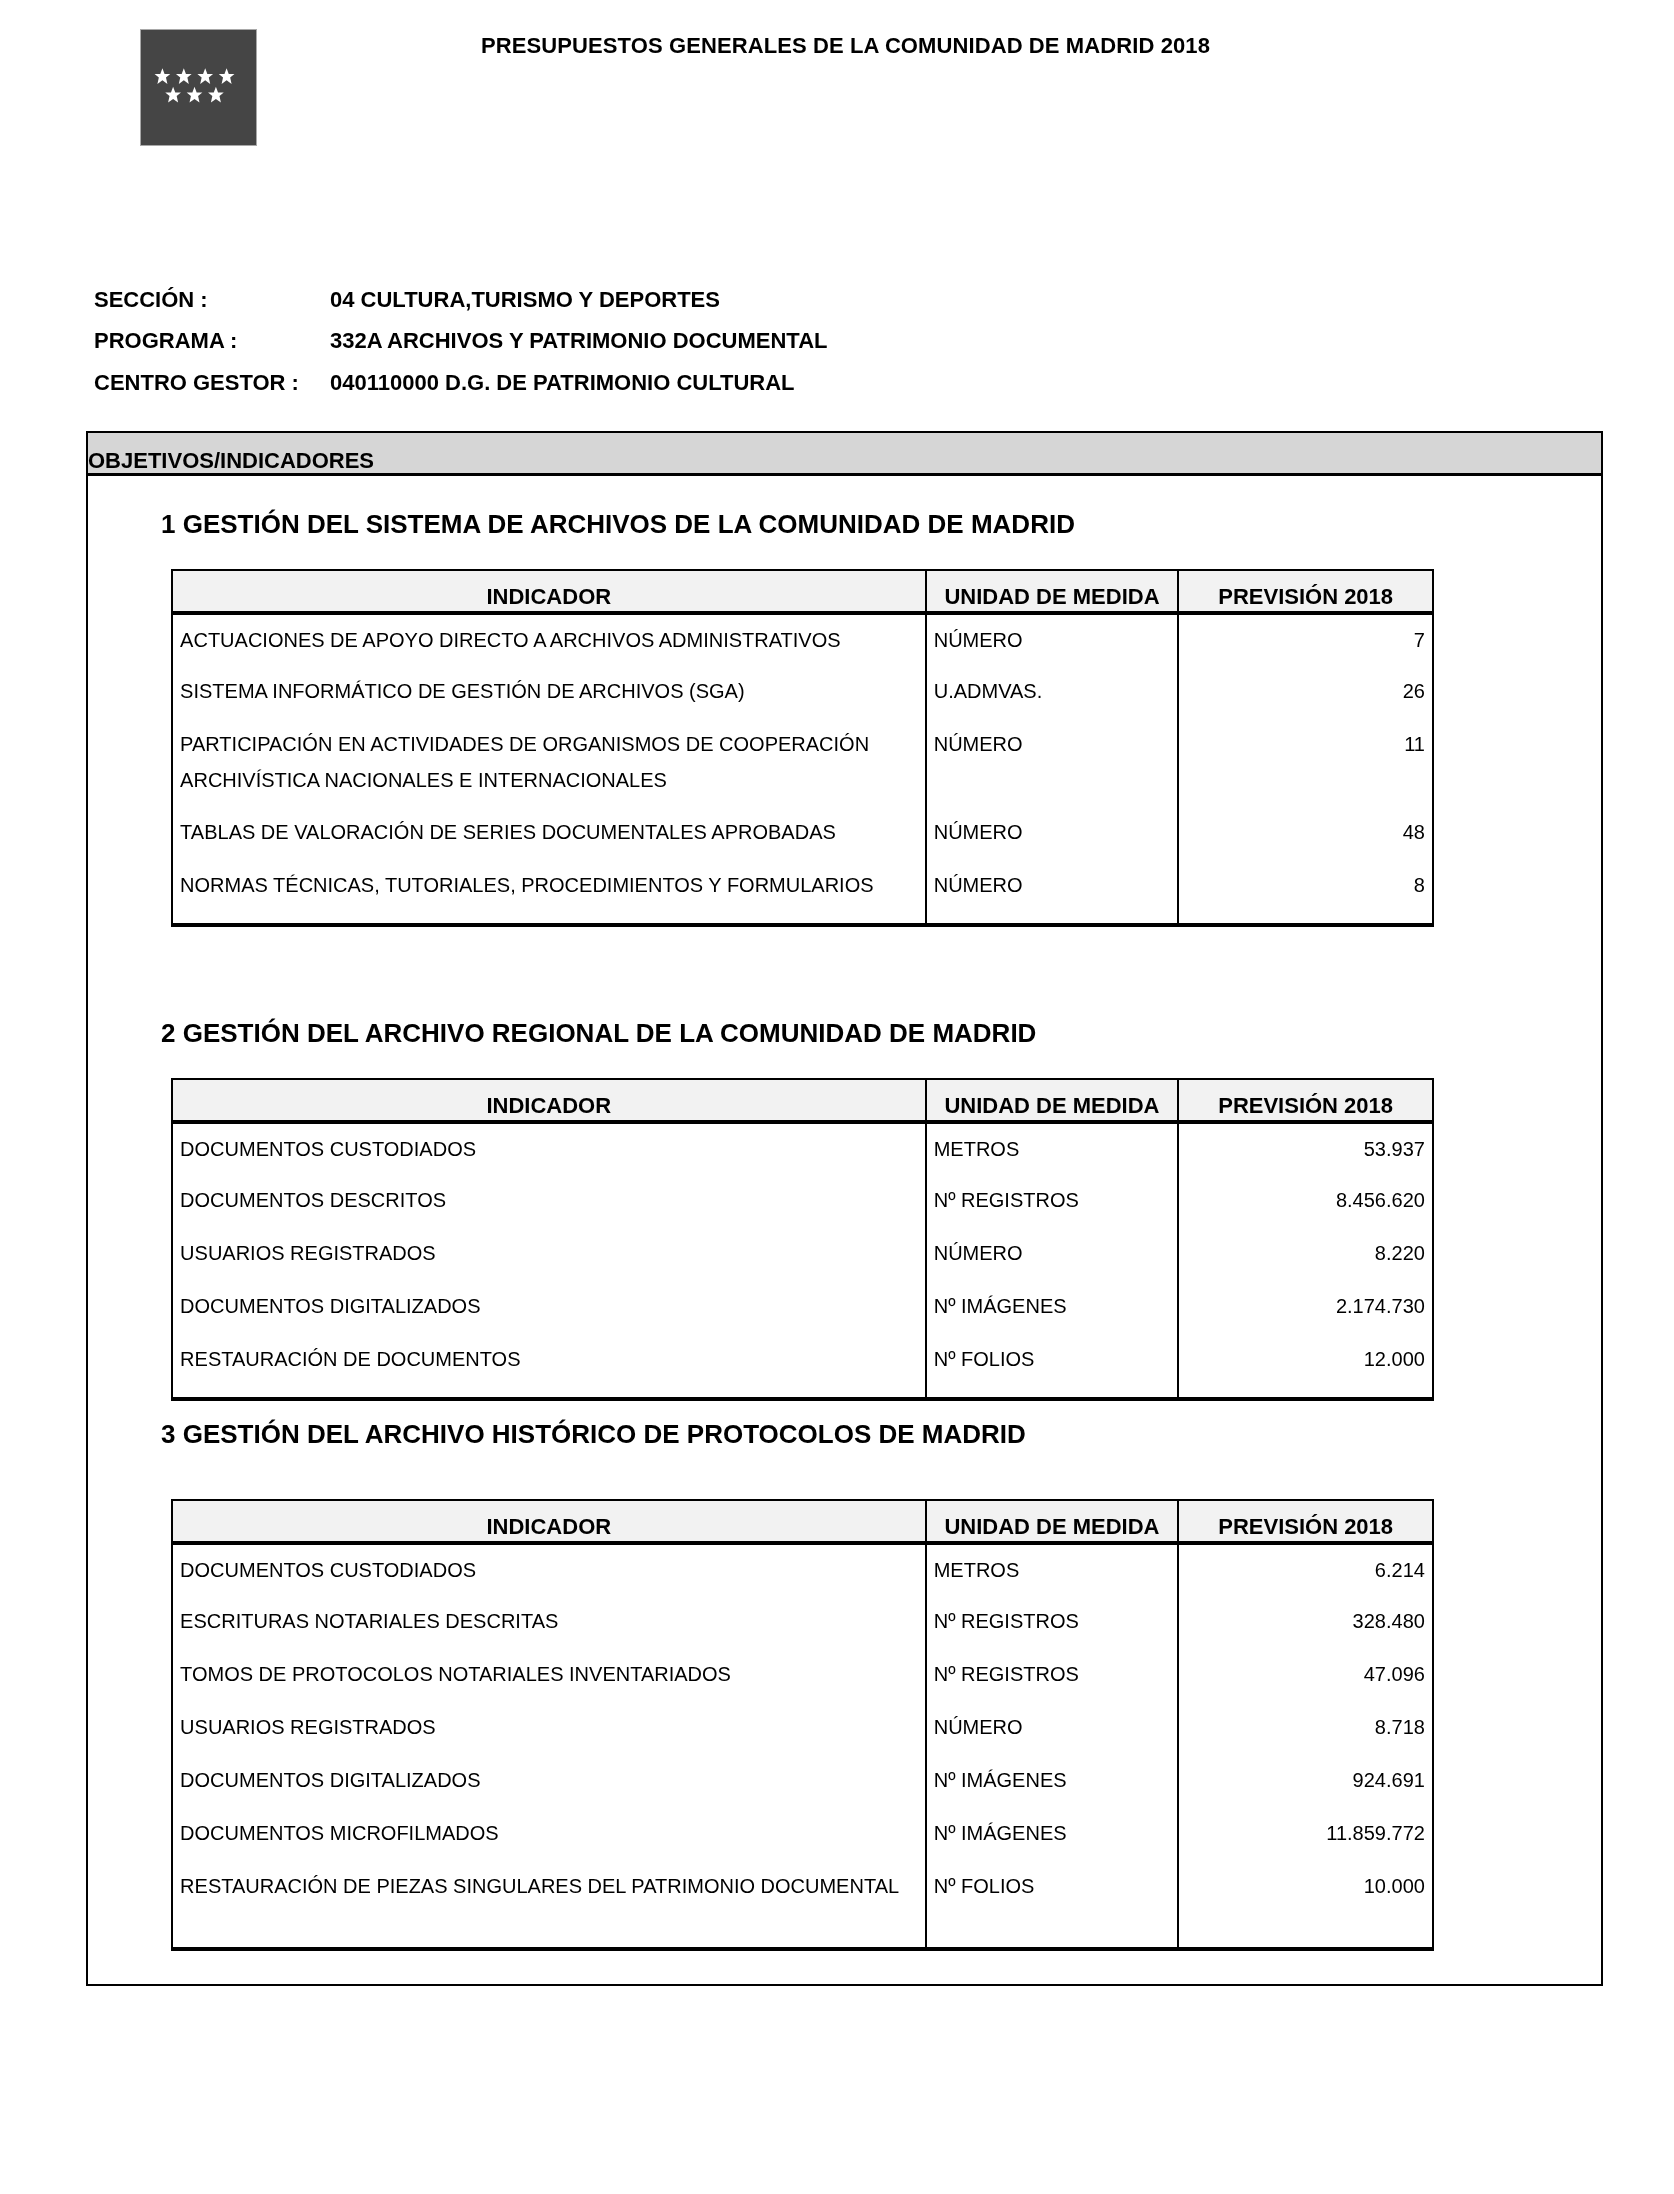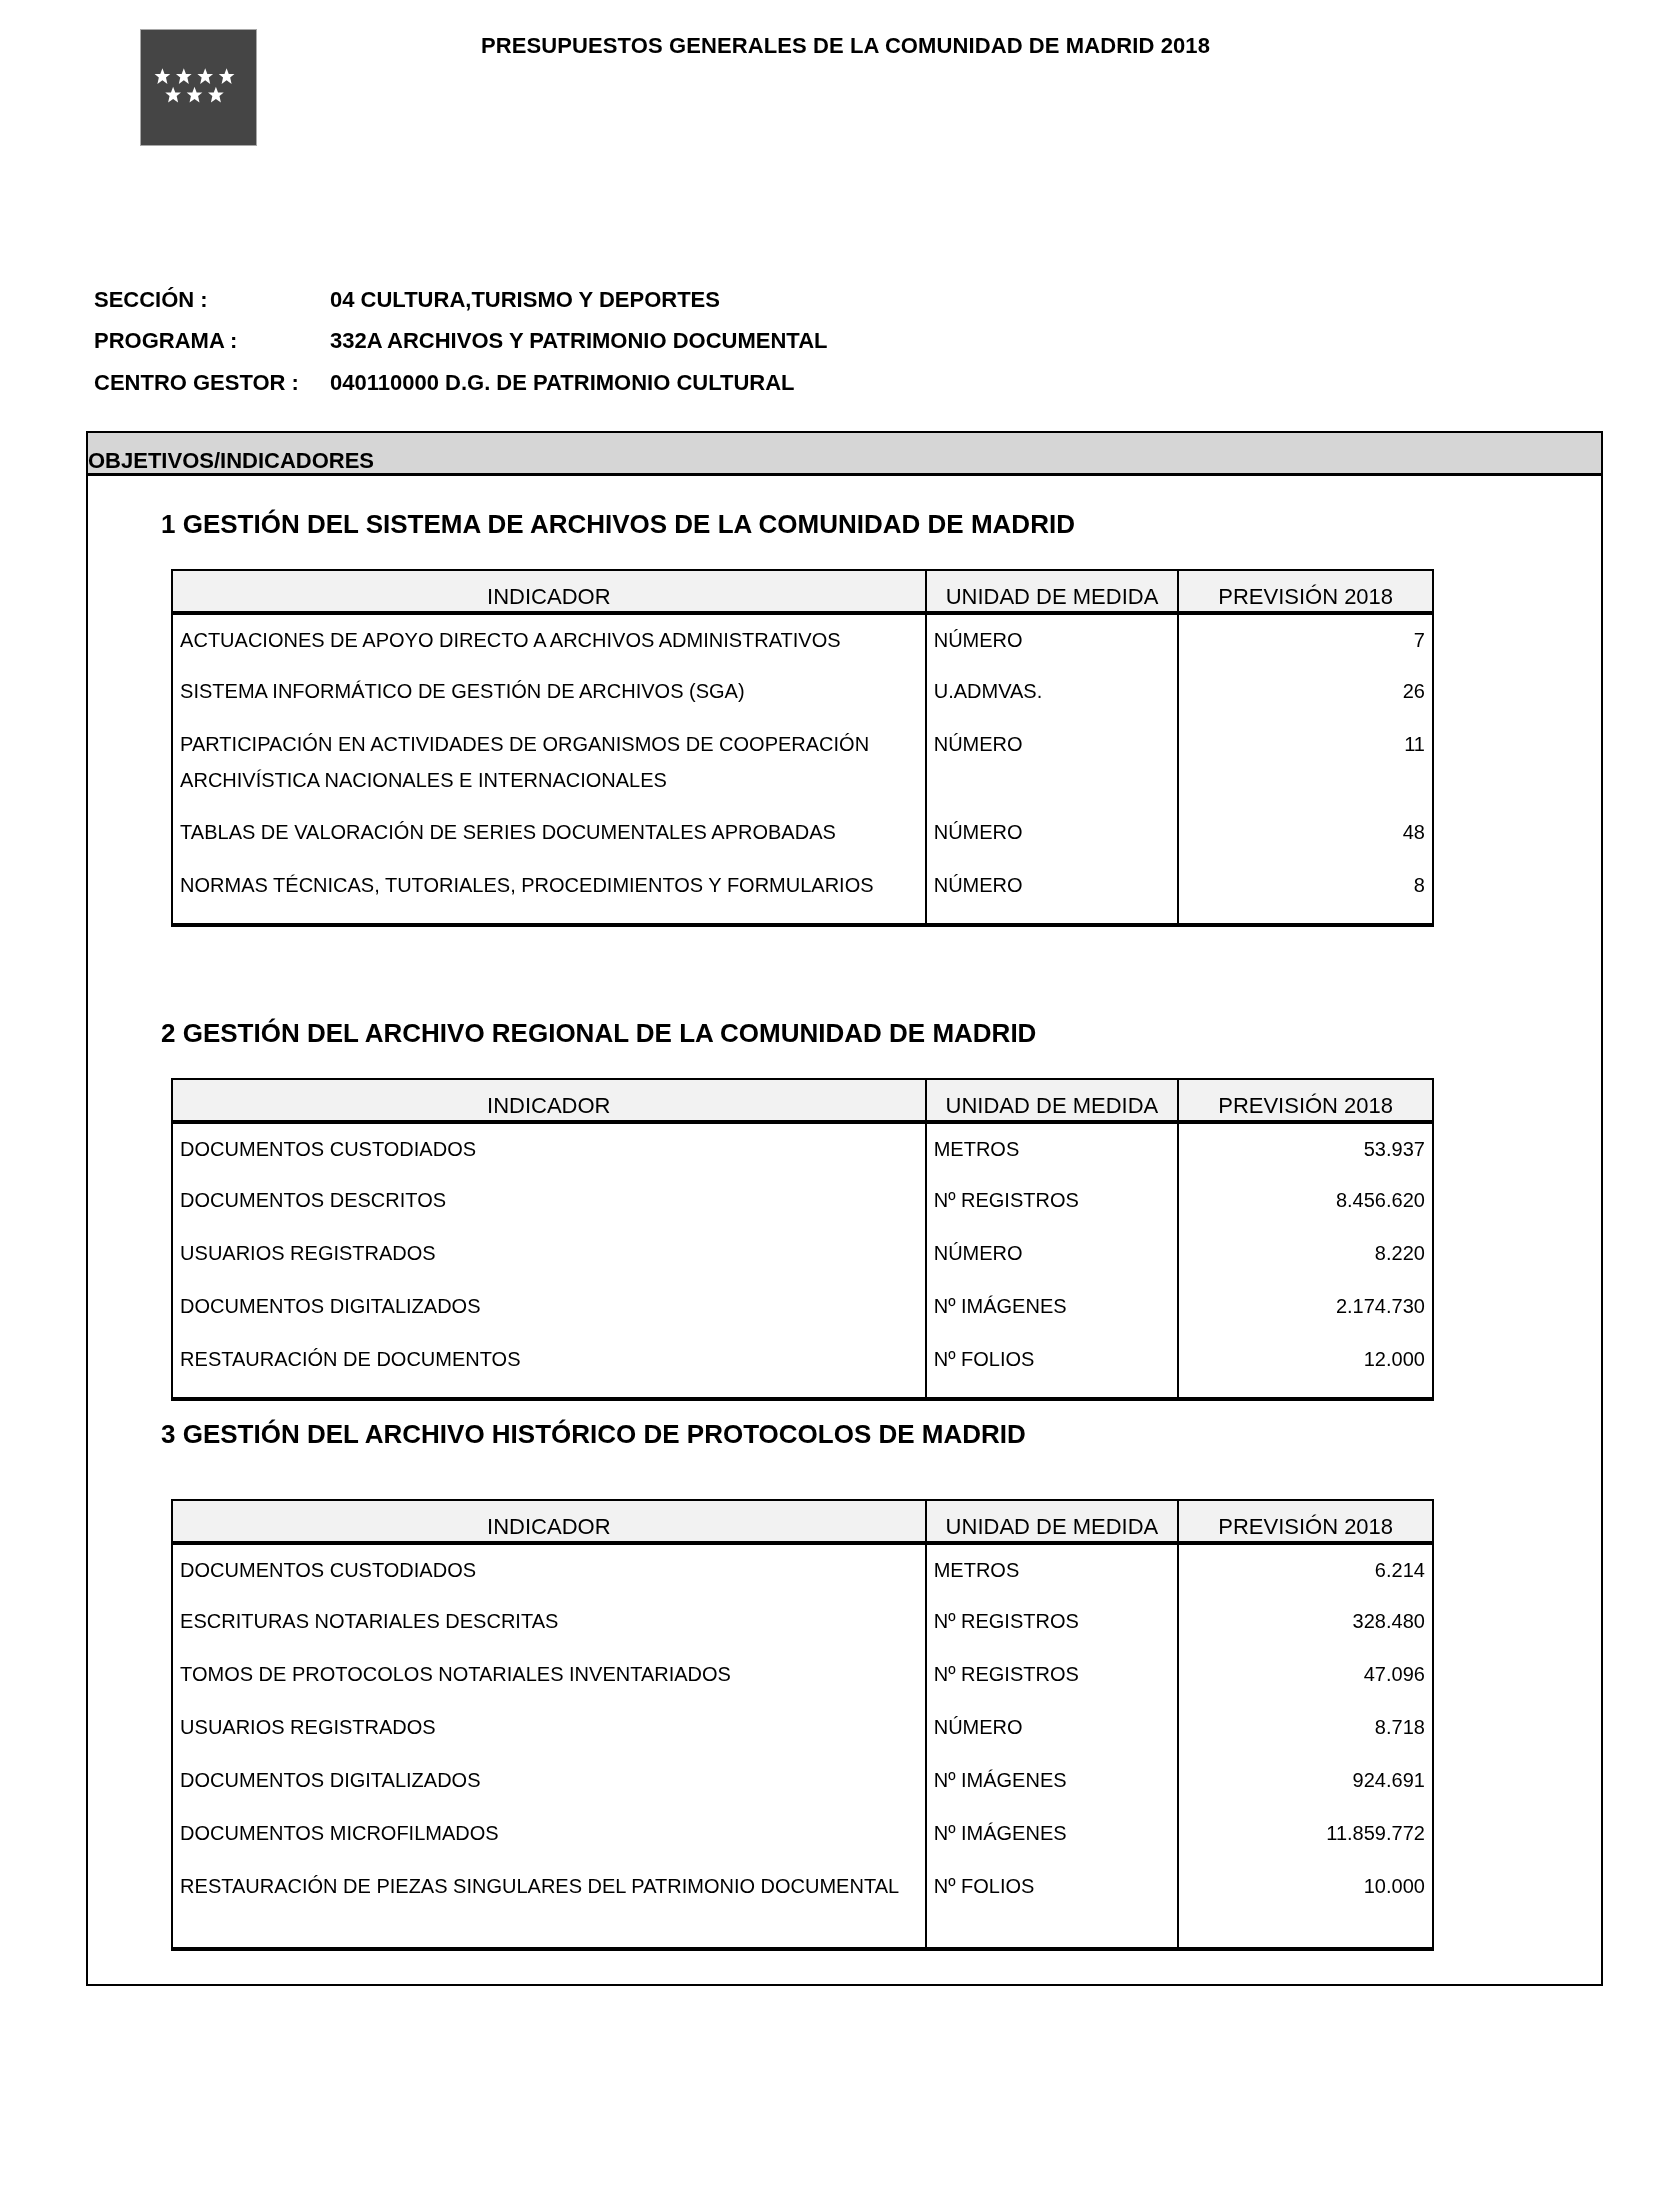--- a/index.html
+++ b/index.html
@@ -13,21 +13,21 @@
   .info { position: absolute; left: 94px; font-weight: bold; font-size: 22px; }
   .info .lbl { position: absolute; left: 0; white-space: nowrap; }
   .info .val { position: absolute; left: 236px; white-space: nowrap; }
   .outer { position: absolute; left: 86px; top: 431px; width: 1517px; height: 1555px;
            border: 2.9px solid #000; box-sizing: border-box; }
   .outer-head { height: 40px; background: #d6d6d6; border-bottom: 3.6px solid #000;
                 text-align: left; font-weight: bold; font-size: 22px; line-height: 56px; overflow: hidden; }
   .obj-title { position: absolute; left: 73px; font-weight: bold; font-size: 26px; white-space: nowrap; }
   table.ind { position: absolute; left: 83px; width: 1263px; border-collapse: collapse;
               border: 2.9px solid #000; border-bottom-width: 4.3px; }
-  table.ind th { background: #f2f2f2; font-weight: normal; font-size: 22px; height: 39px;
+  table.ind th { background: #f2f2f2; font-weight: bold; font-size: 22px; height: 39px;
                  vertical-align: bottom; padding: 0 0 1.4px 0; border-bottom: 4.3px solid #000;
                  border-left: 2.1px solid #000; }
   table.ind th:first-child { border-left: none; }
   table.ind td { font-size: 20px; vertical-align: top; border-left: 2.1px solid #000;
                  padding: 7.1px 7.1px 0 7.1px; line-height: 36px; }
   table.ind td:first-child { border-left: none; margin-left: 20px; }
   table.ind td.num { text-align: right; }
   table.ind tr.last td { padding-bottom: 20px; }
   col.c1 { width: 755px; } col.c2 { width: 253px; } col.c3 { width: 255px; }
 </style>

